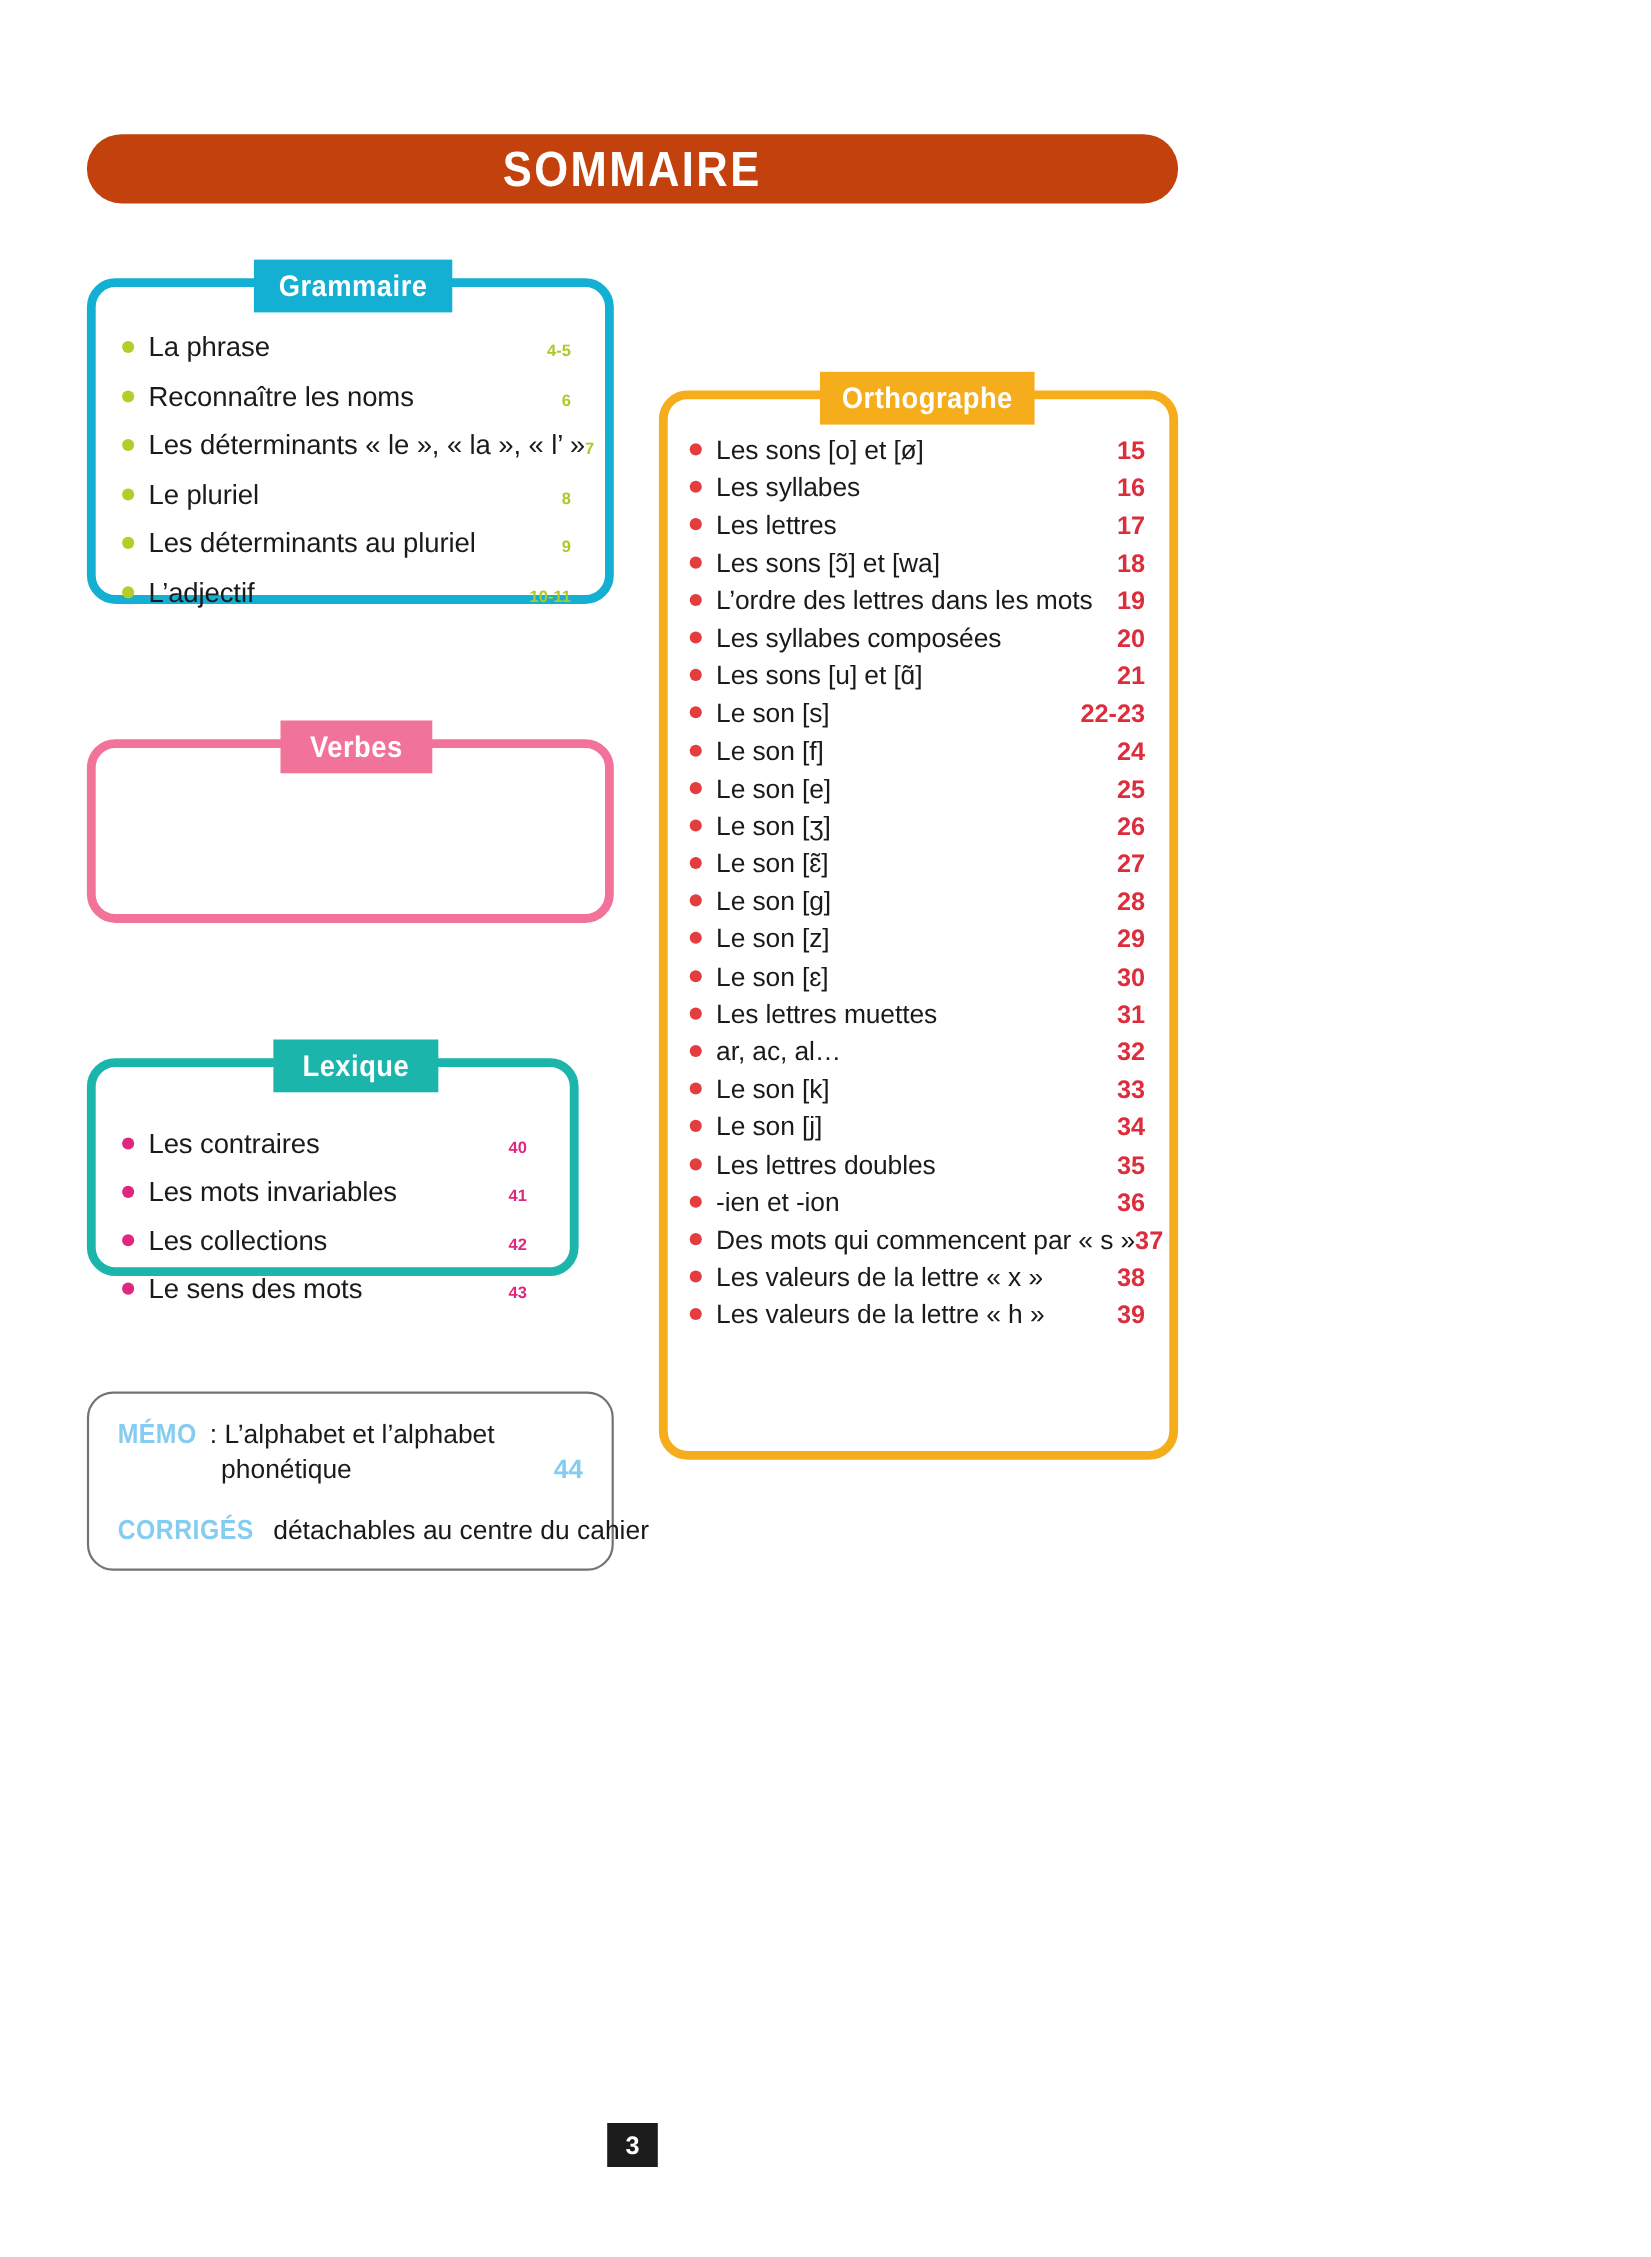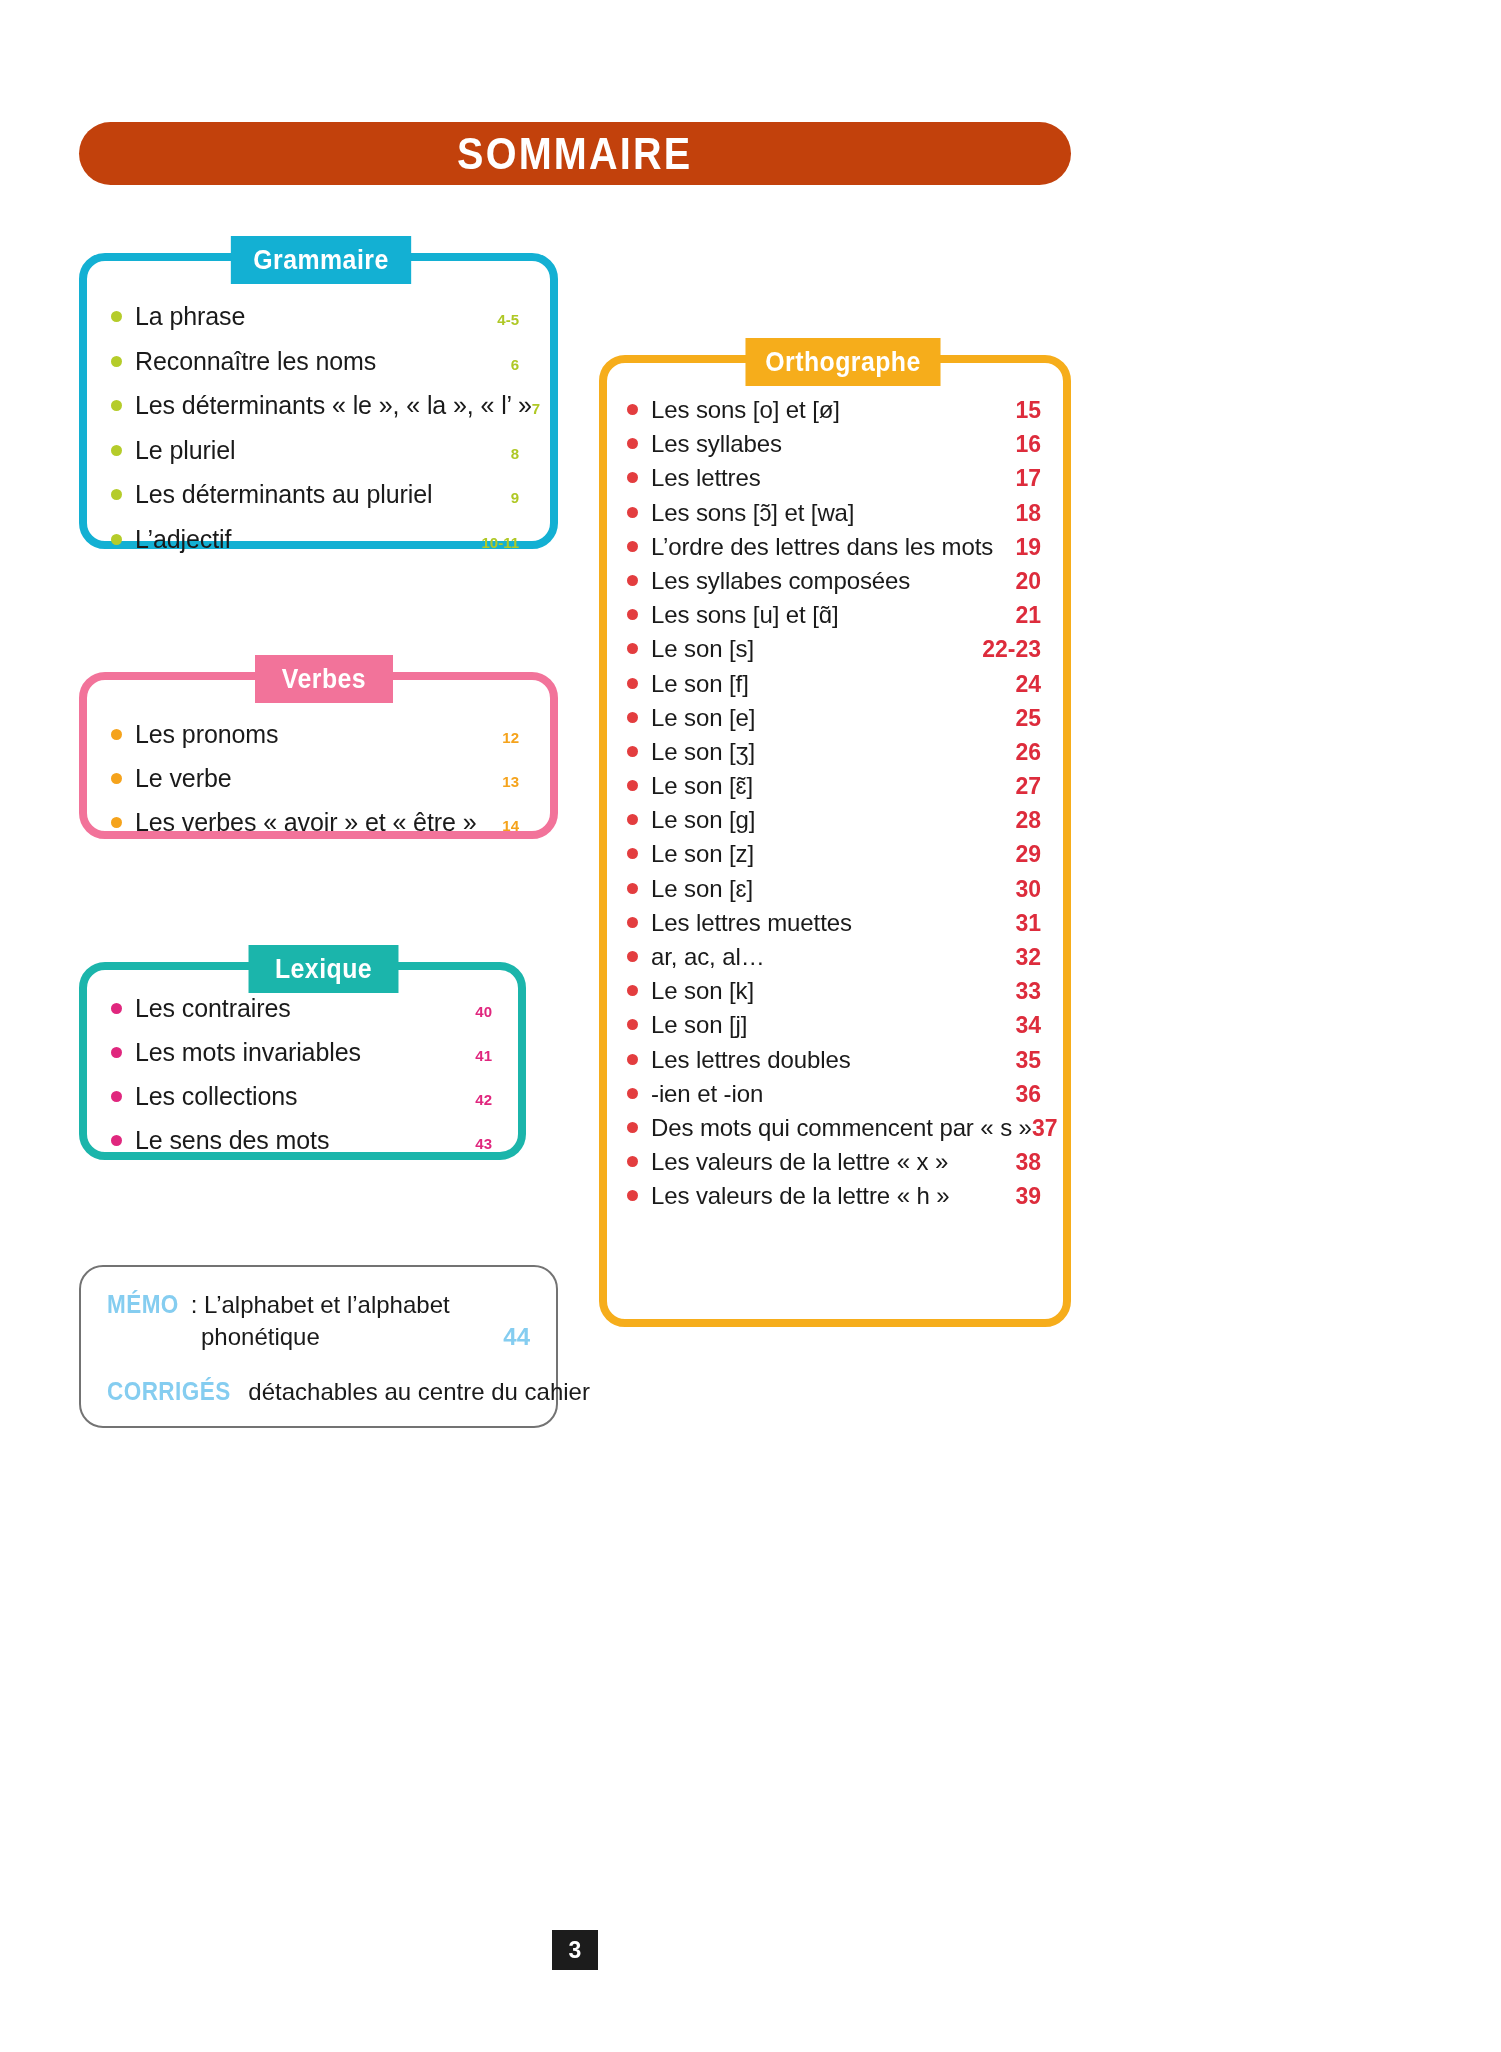--- a/index.html
+++ b/index.html
@@ -141,22 +141,22 @@
     height: 198px;
     border-color: #1bb5ab;
     border-width: 8px;
   }
   #box-lexique .sec-tab {
     background: #1bb5ab;
     left: 155px;
     width: 163px;
   }
   #box-lexique .sec-list {
-    margin-top: 24px;
-    padding: 0 26px 0 24px;
+    margin-top: 56px;
+    padding: 0 39px 0 24px;
   }
   #box-lexique .sec-row { margin-bottom: 15px; }
   #box-lexique .bullet { background: #e0277e; }
   #box-lexique .row-page { color: #e0277e; }
 
   
   #box-ortho {
     left: 599px;
     top: 355px;
     width: 472px;
@@ -280,37 +280,20 @@
     <li class="sec-row">
       <span class="bullet"></span>
       <span class="row-label">L’adjectif</span>
       <span class="row-page">10-11</span>
     </li>
   </ul>
 </div>
 
 <div class="sec-box" id="box-verbes">
   <div class="sec-tab">Verbes</div>
-  <ul class="sec-list">
-    <li class="sec-row">
-      <span class="bullet"></span>
-      <span class="row-label">Les pronoms</span>
-      <span class="row-page">12</span>
-    </li>
-    <li class="sec-row">
-      <span class="bullet"></span>
-      <span class="row-label">Le verbe</span>
-      <span class="row-page">13</span>
-    </li>
-    <li class="sec-row">
-      <span class="bullet"></span>
-      <span class="row-label">Les verbes « avoir » et « être »</span>
-      <span class="row-page">14</span>
-    </li>
-  </ul>
 </div>
 
 <div class="sec-box" id="box-lexique">
   <div class="sec-tab">Lexique</div>
   <ul class="sec-list">
     <li class="sec-row">
       <span class="bullet"></span>
       <span class="row-label">Les contraires</span>
       <span class="row-page">40</span>
     </li>

